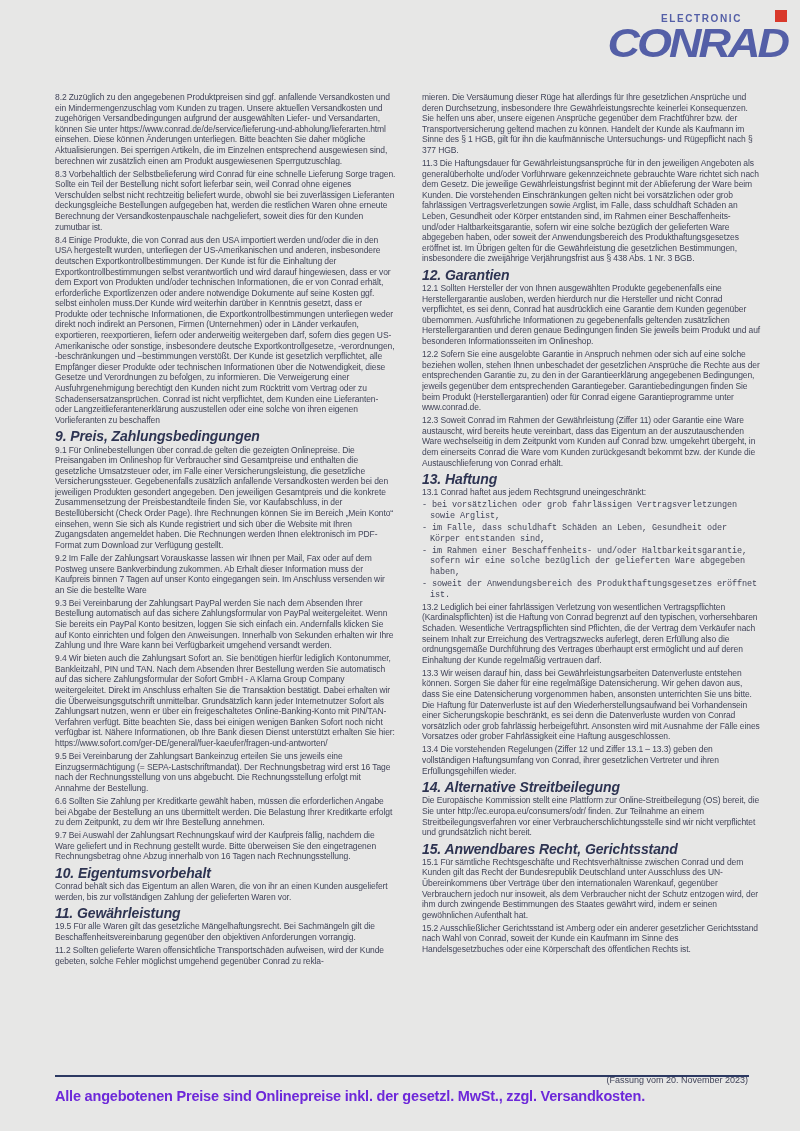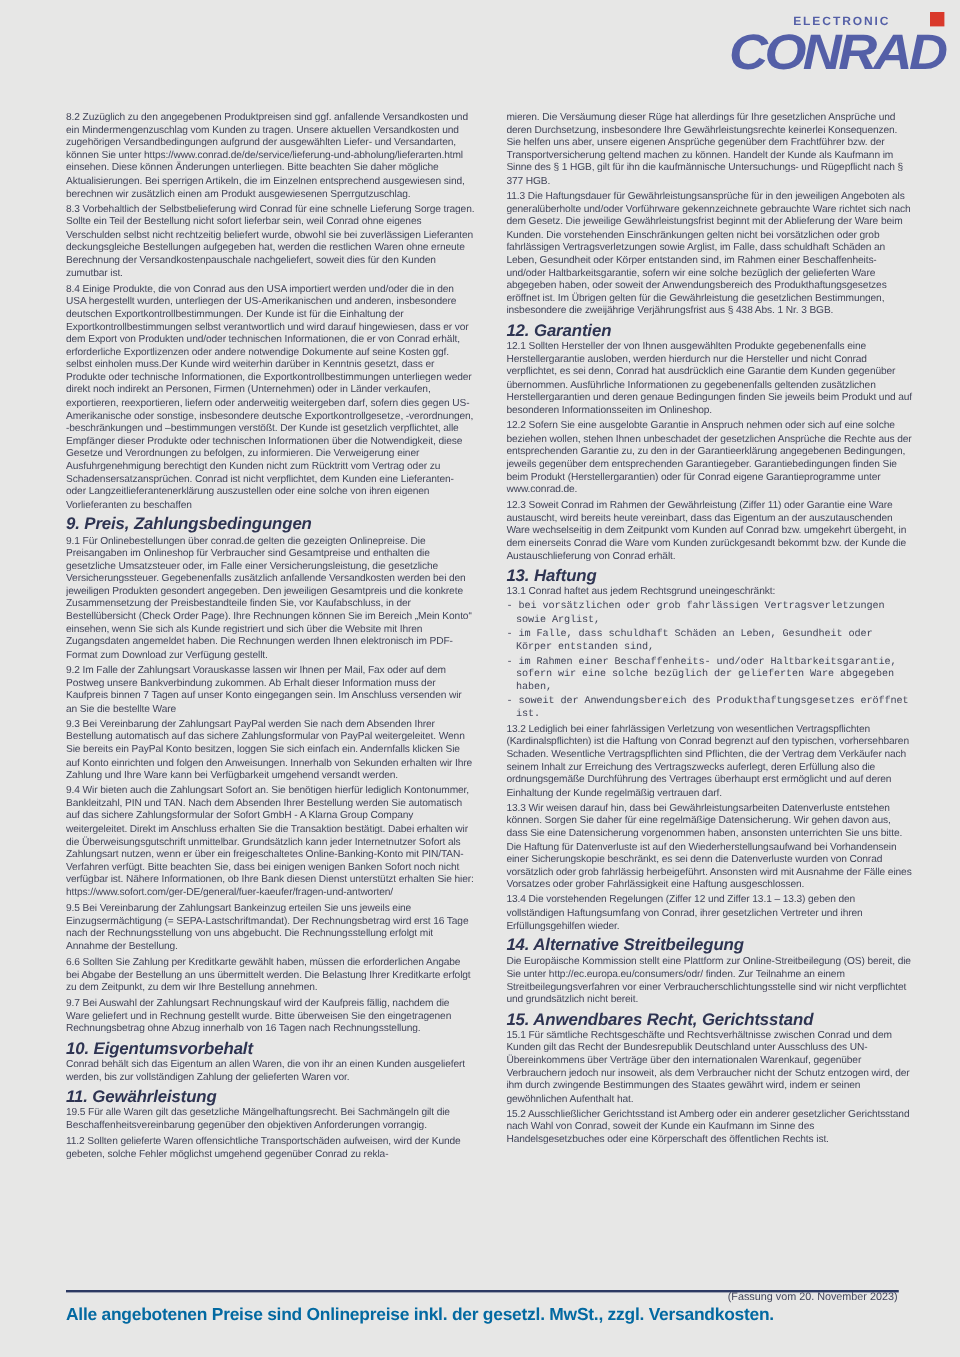--- a/index.html
+++ b/index.html
@@ -66,21 +66,21 @@
     position:absolute;right:52px;top:1056px;
     font-size:9px;color:var(--text);margin-top:19px;
   }
   .footer-divider{
     position:absolute;left:55px;top:1075px;
     width:694px;height:2px;background:var(--divider);
   }
   .footer-text{
     position:absolute;left:55px;top:1088px;width:740px;
     font-size:14.5px;font-weight:bold;letter-spacing:-0.2px;
-    color:#0369a1;
+    color:#6d28d9;
   }
 </style>
 </head>
 <body>
 
 <div class="logo">
   <span class="logo-red"></span>
   <div class="logo-tagline">ELECTRONIC</div>
   <div class="logo-brand">CONRAD</div>
 </div>

